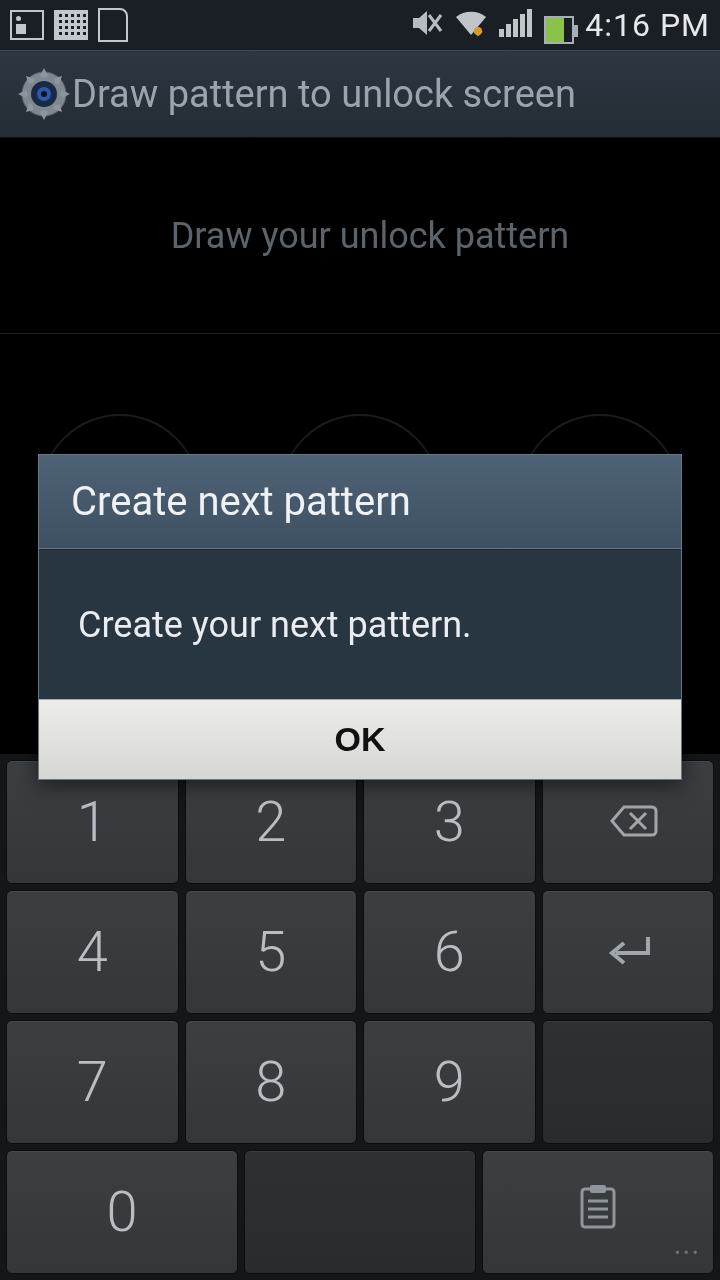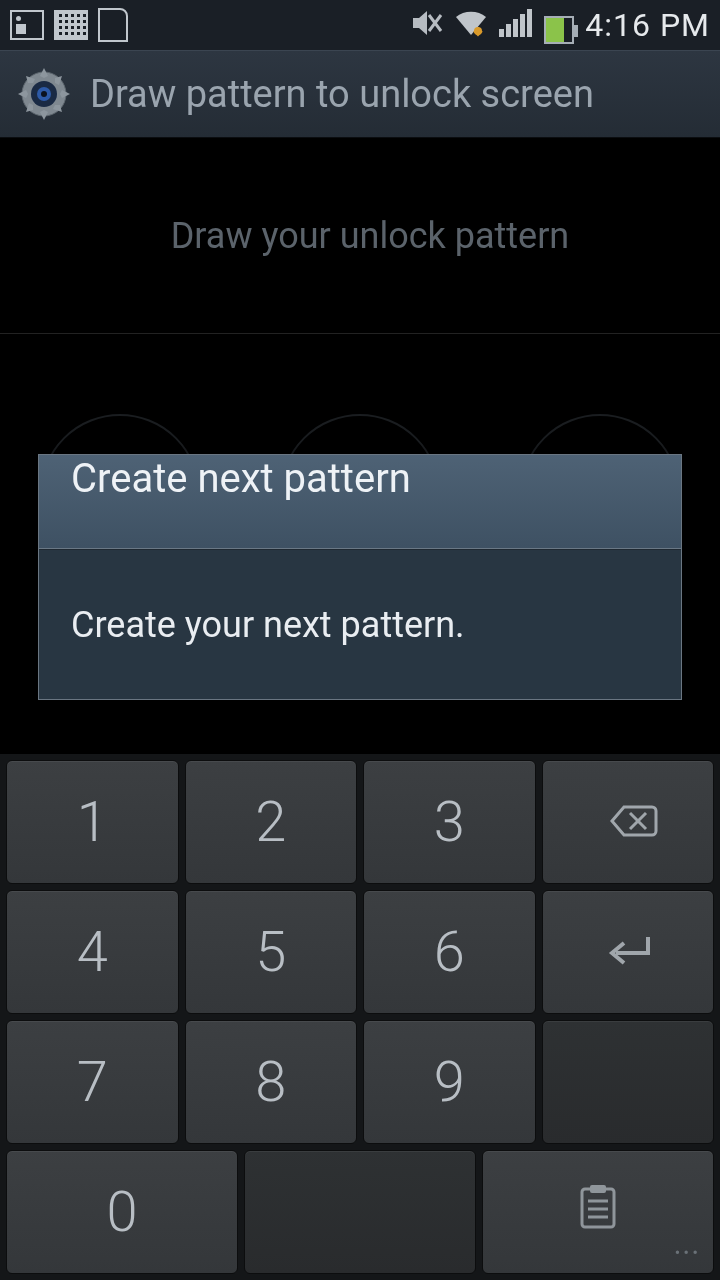--- a/index.html
+++ b/index.html
@@ -30,21 +30,20 @@
 
   
   .title-bar {
     height: 88px;
     background: linear-gradient(#2d3641, #242c35);
     border-top: 1px solid #3b4551;
     border-bottom: 1px solid #0b0d10;
     display: flex;
     align-items: center;
     padding: 0 16px;
-    gap: 18px;
   }
   .gear {
     width: 56px; height: 56px; position: relative; display:inline-flex; align-items:center; justify-content:center;
   }
   .title-text { color: #9aa4ae; font-size: 38px; }
 
   
   .instruction-area { height: 196px; display:flex; align-items:center; justify-content:center; border-bottom:1px solid #222;padding-left:20px; }
   .instruction-text { color: #5b636b; font-size: 36px; }
 
@@ -57,32 +56,32 @@
   .dialog-wrap { position: absolute; top: 454px; left: 38px; right: 38px; }
   .dialog {
     border: 1px solid #6a7682;
     background: #2c3843;
     box-shadow: 0 4px 20px rgba(0,0,0,0.6);
   }
   .dialog-header {
     height: 94px;
     background: linear-gradient(#4e6275, #3e5163);
     border-bottom: 1px solid #6a7885;
-    display:flex; align-items:flex-start;
+    display:flex; align-items:center;
     padding: 0 32px;
   }
   .dialog-title { color: #eef2f6; font-size: 40px; }
   .dialog-body {
     height: 150px;
     background: #283642;
     display:flex; align-items:center;
     padding: 0 32px;
     border-top: 1px solid #1f2932;
   }
-  .dialog-message { color: #e9edf1; font-size: 36px; }
+  .dialog-message { color: #e9edf1; font-size: 36px; margin-left: 7px; }
   .dialog-footer {
     height: 80px;
     background: linear-gradient(#ececeb, #d6d6d4);
     border-top: 1px solid #a8aaab;
     display:flex;
   }
   .ok-btn {
     flex:1; display:flex; align-items:center; justify-content:center;
     color:#111; font-size:34px; font-weight:600;
     border:none; background:transparent; cursor:pointer;
@@ -234,14 +233,17 @@
 </div>
 
 <div class="dialog-wrap">
   <div class="dialog">
     <div class="dialog-header">
       <span class="dialog-title">Create next pattern</span>
     </div>
     <div class="dialog-body">
       <span class="dialog-message">Create your next pattern.</span>
     </div>
+    <div class="dialog-footer">
+      <button class="ok-btn">OK</button>
+    </div>
   </div>
 </div>
 
 </body></html>

